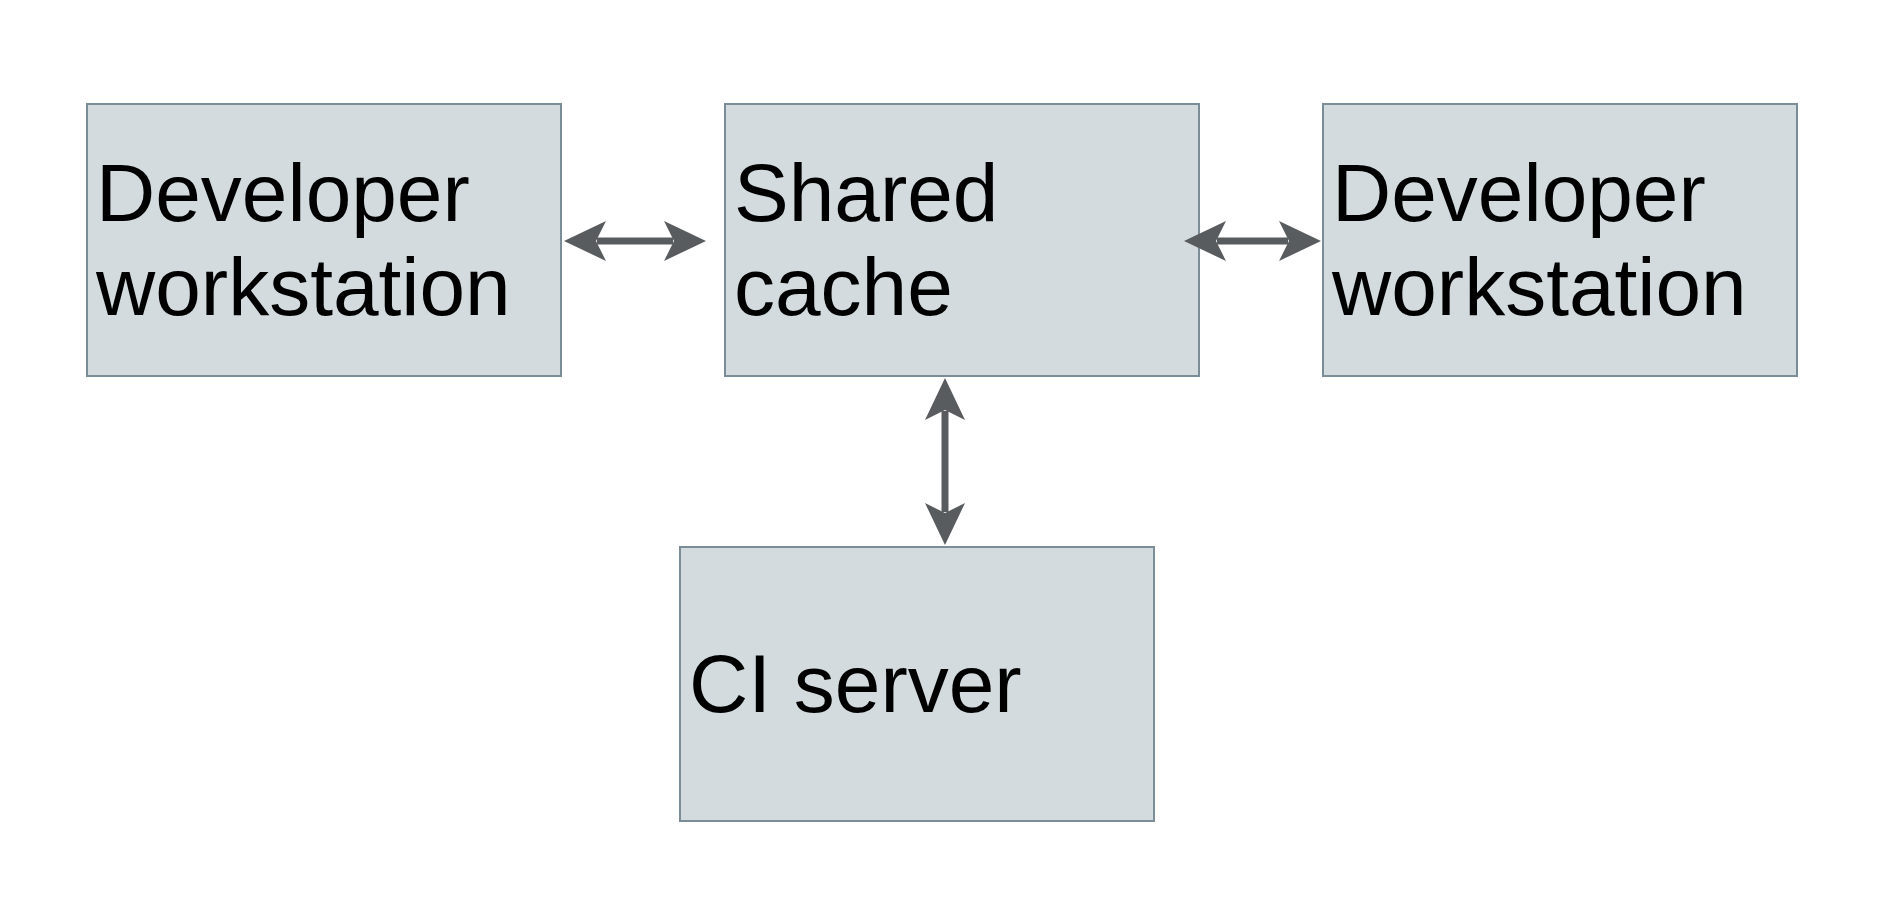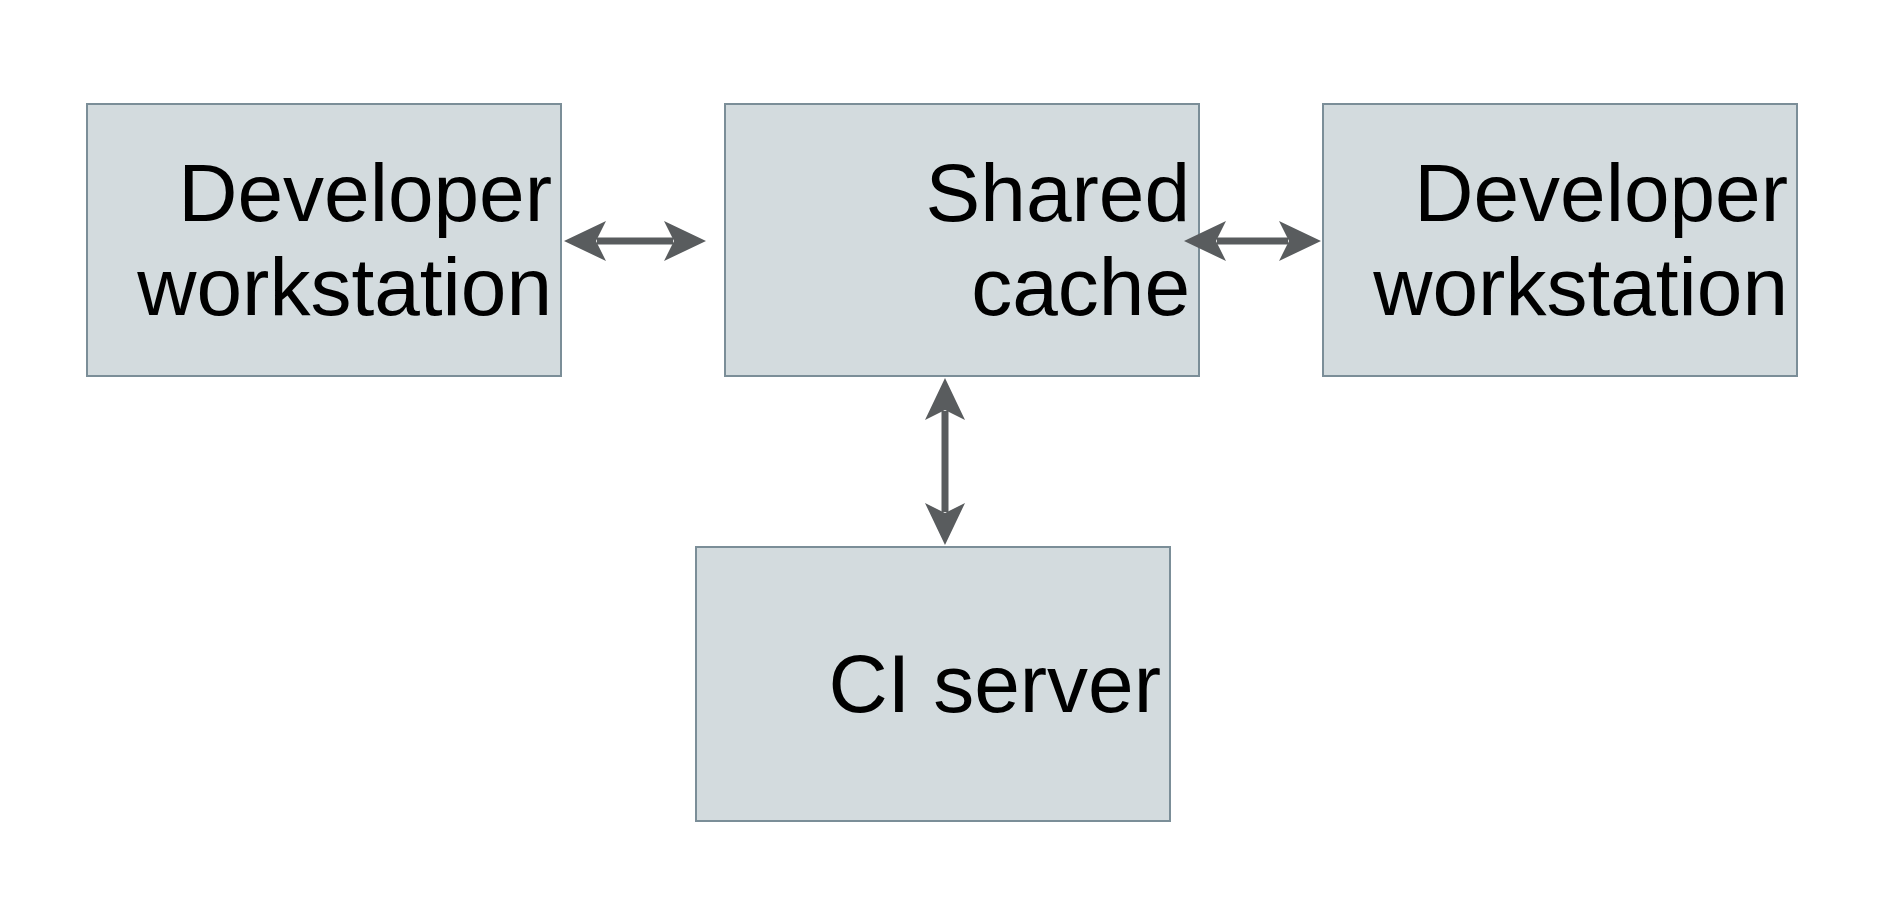--- a/index.html
+++ b/index.html
@@ -20,36 +20,36 @@
   }
   .node {
     position: absolute;
     width: 472px;
     height: 270px;
     background: var(--node-fill, #d3dbde);
     border: 2px solid var(--node-border, #7b8e98);
     display: flex;
     align-items: center;
     justify-content: center;
-    text-align: right;
+    text-align: left;
     color: var(--text, #000000);
     font-size: 82px;
     line-height: 1.15;
     letter-spacing: 0px;
   }
   .node .label {
     display: block;
     width: 100%;
     padding: 0 8px;
     box-sizing: border-box;
   }
   #node-dev-left   { left: 86px;   top: 103px; }
   #node-cache      { left: 707px;  top: 103px; margin-left: 17px; }
   #node-dev-right  { left: 1322px; top: 103px; }
-  #node-ci         { left: 695px;  top: 546px; height: 272px; }
+  #node-ci         { left: 679px;  top: 546px; height: 272px; }
 
   .edge {
     position: absolute;
     display: block;
   }
   #edge-left  { left: 563px;  top: 217px; }
   #edge-right { left: 1183px; top: 217px; }
   #edge-down  { left: 921px;  top: 377px; }
 
   .edge line    { stroke: var(--arrow, #595c5e); stroke-width: 7; }

